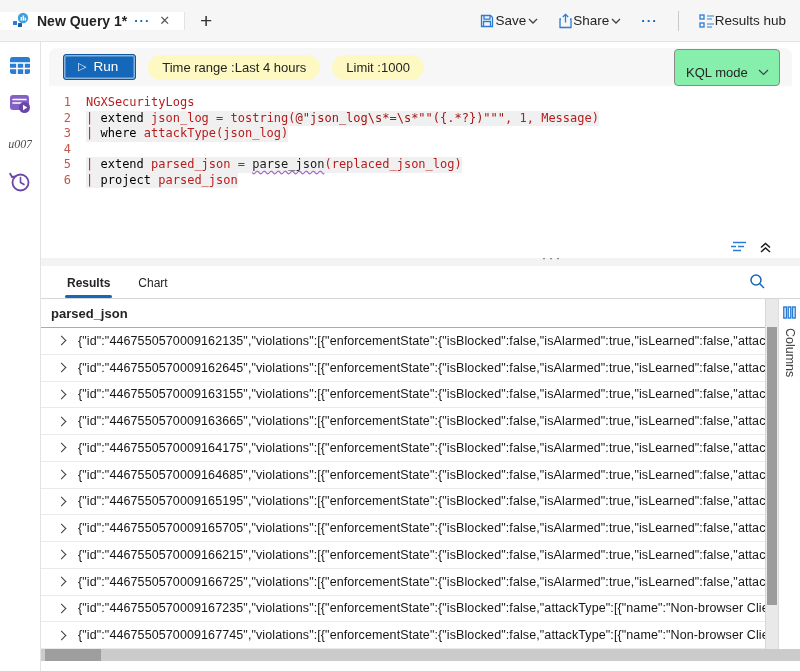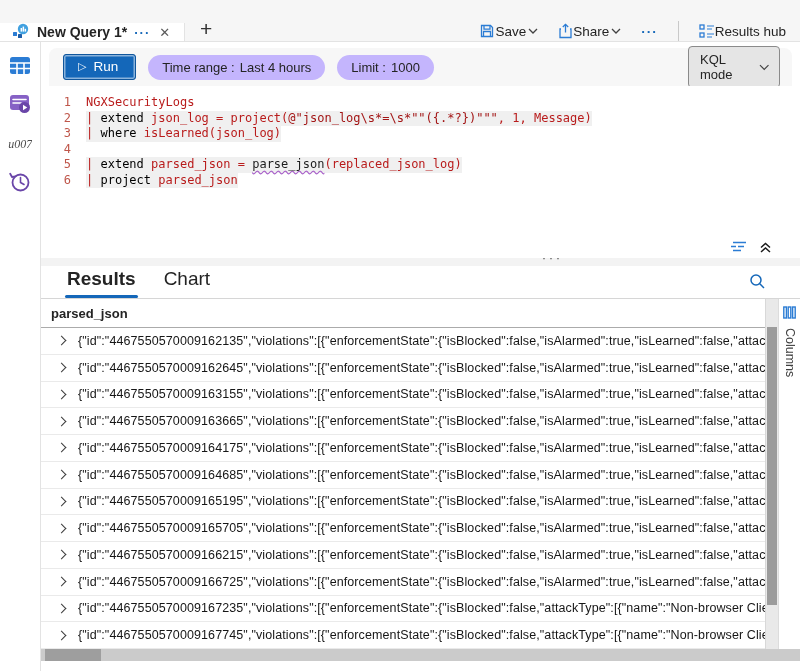--- a/index.html
+++ b/index.html
@@ -1,20 +1,20 @@
 <!DOCTYPE html>
 <html><head>
 <meta charset="utf-8">
 <style>
   * { margin:0; padding:0; box-sizing:border-box; }
   html,body { width:800px; height:671px; overflow:hidden; background:#fff;
     font-family:"Liberation Sans", sans-serif; color:#242424; }
 
   
-  .tabbar { height:42px; display:flex; align-items:flex-end; background:#f6f6f6;
+  .tabbar { height:42px; display:flex; align-items:center; background:#f6f6f6;
     border-bottom:1px solid #e3e3e3; }
   .tab-active { background:#fff; display:flex; align-items:center; gap:7px;
     padding:0 12px 0 12px; border-right:1px solid #e3e3e3; }
   .tab-title { font-size:14px; font-weight:700; }
   .tab-more { color:#1467b9; font-size:13px; font-weight:700; letter-spacing:1px; cursor:pointer; }
   .tab-close { color:#5a5a5a; font-size:13px; cursor:pointer; padding:0 2px; }
   .newtab { width:42px; display:flex; align-items:center; justify-content:center;
     font-size:21px; font-weight:300; color:#333; cursor:pointer; }
   .tab-actions { margin-left:auto; display:flex; align-items:center; gap:20px; padding-right:14px; }
   .tb-action { display:flex; align-items:center; font-size:13.5px; cursor:pointer; }
@@ -29,25 +29,25 @@
   .main { flex:1; display:flex; flex-direction:column; padding-top:6px; min-width:0; }
 
   
   .qtoolbar { margin:0 8px; height:38px; background:#f7f7f7; border-radius:8px 8px 0 0;
     display:flex; align-items:center; gap:12px; padding:0 12px 0 14px; }
   .run-btn { background:#1467b9; color:#fff; border:1px solid #10569c; border-radius:3px;
     box-shadow:inset 0 0 0 1.5px rgba(255,255,255,.5); font-size:13.5px;
     padding:4px 17px 5px 14px; display:flex; align-items:center; gap:7px; cursor:pointer;
     font-family:"Liberation Sans",sans-serif; }
   .run-play { font-size:11px; line-height:1; }
-  .pill { background:#c4b5fd; border-radius:14px; padding:5px 14px; font-size:13px;
-    display:flex; gap:5px; cursor:pointer; white-space:nowrap; }
+  .pill { background:#fef9c3; border-radius:14px; padding:5px 14px; font-size:13px;
+    display:flex; cursor:pointer; white-space:nowrap; }
   .pill b { font-weight:400; }
-  .mode-select { margin-left:auto; width:92px; background:#e5e5e5; border:1px solid #8a8a8a;
-    border-radius:4px; padding:5px 10px 5px 11px; font-size:13px; display:flex;
+  .mode-select { margin-left:auto; width:106px; background:#86efac; border:1px solid #8a8a8a;
+    border-radius:4px; padding:15px 10px 5px 11px; font-size:13px; display:flex;
     align-items:center; justify-content:space-between; cursor:pointer; }
 
   
   .editor { height:150px; background:#fff; padding-top:9px;
     font-family:"DejaVu Sans Mono", monospace; font-size:12px; line-height:15.5px; }
   .code-line { display:flex; white-space:pre; }
   .line-num { width:30px; text-align:right; margin-right:15px; color:#bf564a; flex:none; }
   .code-text.hl { background:#f0f0f0; }
   .tok-kw { color:#000000; }
   .tok-str { color:#a31515; }
@@ -59,21 +59,21 @@
     gap:12px; padding-right:28px; }
 
   
   .splitter { height:8px; background:#f3f3f3; position:relative; cursor:row-resize; }
   .splitter-dots { position:absolute; left:66%; top:-4px; font-size:12px; letter-spacing:3px;
     color:#444; line-height:8px; }
 
   
   .results-tabs { height:33px; display:flex; align-items:flex-end; gap:24px;
     padding:0 0 0 24px; border-bottom:1px solid #d6d6d6; position:relative; }
-  .rtab { font-size:19px; padding:6px 2px 8px; cursor:pointer; position:relative; }
+  .rtab { font-size:12px; padding:6px 2px 8px; cursor:pointer; position:relative; }
   .rtab.active { font-weight:700; }
   .rtab.active::after { content:""; position:absolute; left:0; right:0; bottom:0;
     height:3px; background:#1467b9; border-radius:2px; }
   .search-btn { position:absolute; right:34px; top:7px; cursor:pointer; }
 
   .results-body { display:flex; flex:1; min-height:0; }
   .grid { flex:1; min-width:0; display:flex; flex-direction:column; overflow:hidden; }
   .grid-header { height:29px; display:flex; align-items:center; padding-left:10px;
     font-size:13px; font-weight:700; border-bottom:1px solid #ababab; }
   .rows { flex:1; overflow:hidden; }
@@ -212,22 +212,22 @@
       <div class="mode-select">
         <span>KQL mode</span>
         <svg width="11" height="7" viewBox="0 0 11 7" fill="none" stroke="#424242" stroke-width="1.2">
             <path d="M1 1 l4.5 4.5 4.5-4.5"></path>
           </svg>
       </div>
     </div>
 
     <div class="editor" id="editor-lines">
         <div class="code-line"><span class="line-num">1</span><span class="code-text"><span class="tok-plain">NGXSecurityLogs</span></span></div>
-        <div class="code-line"><span class="line-num">2</span><span class="code-text hl"><span class="tok-plain">| </span><span class="tok-kw">extend</span><span class="tok-plain"> json_log = project(</span><span class="tok-str">@"json_log\s*=\s*""({.*?})"""</span><span class="tok-plain">, 1, Message)</span></span></div>
-        <div class="code-line"><span class="line-num">3</span><span class="code-text hl"><span class="tok-plain">| </span><span class="tok-kw">where</span><span class="tok-plain"> isLearned(json_log)</span></span></div>
+        <div class="code-line"><span class="line-num">2</span><span class="code-text hl"><span class="tok-plain">| </span><span class="tok-kw">extend</span><span class="tok-plain"> json_log = tostring(</span><span class="tok-str">@"json_log\s*=\s*""({.*?})"""</span><span class="tok-plain">, 1, Message)</span></span></div>
+        <div class="code-line"><span class="line-num">3</span><span class="code-text hl"><span class="tok-plain">| </span><span class="tok-kw">where</span><span class="tok-plain"> attackType(json_log)</span></span></div>
         <div class="code-line"><span class="line-num">4</span></div>
         <div class="code-line"><span class="line-num">5</span><span class="code-text hl"><span class="tok-plain">| </span><span class="tok-kw">extend</span><span class="tok-plain"> parsed_json = </span><span class="tok-fnwarn">parse_json</span><span class="tok-plain">(replaced_json_log)</span></span></div>
         <div class="code-line"><span class="line-num">6</span><span class="code-text hl"><span class="tok-plain">| </span><span class="tok-kw">project</span><span class="tok-plain"> parsed_json</span></span></div>
       </div>
 
     <div class="editor-actions">
       <span>
         <svg width="17" height="12" viewBox="0 0 17 12" stroke="#2b7cd4" stroke-width="1.5" fill="none">
           <path d="M3 1.5 h13 M1 5.5 h5 M8 5.5 h6 M3 9.5 h8"></path>
         </svg>

